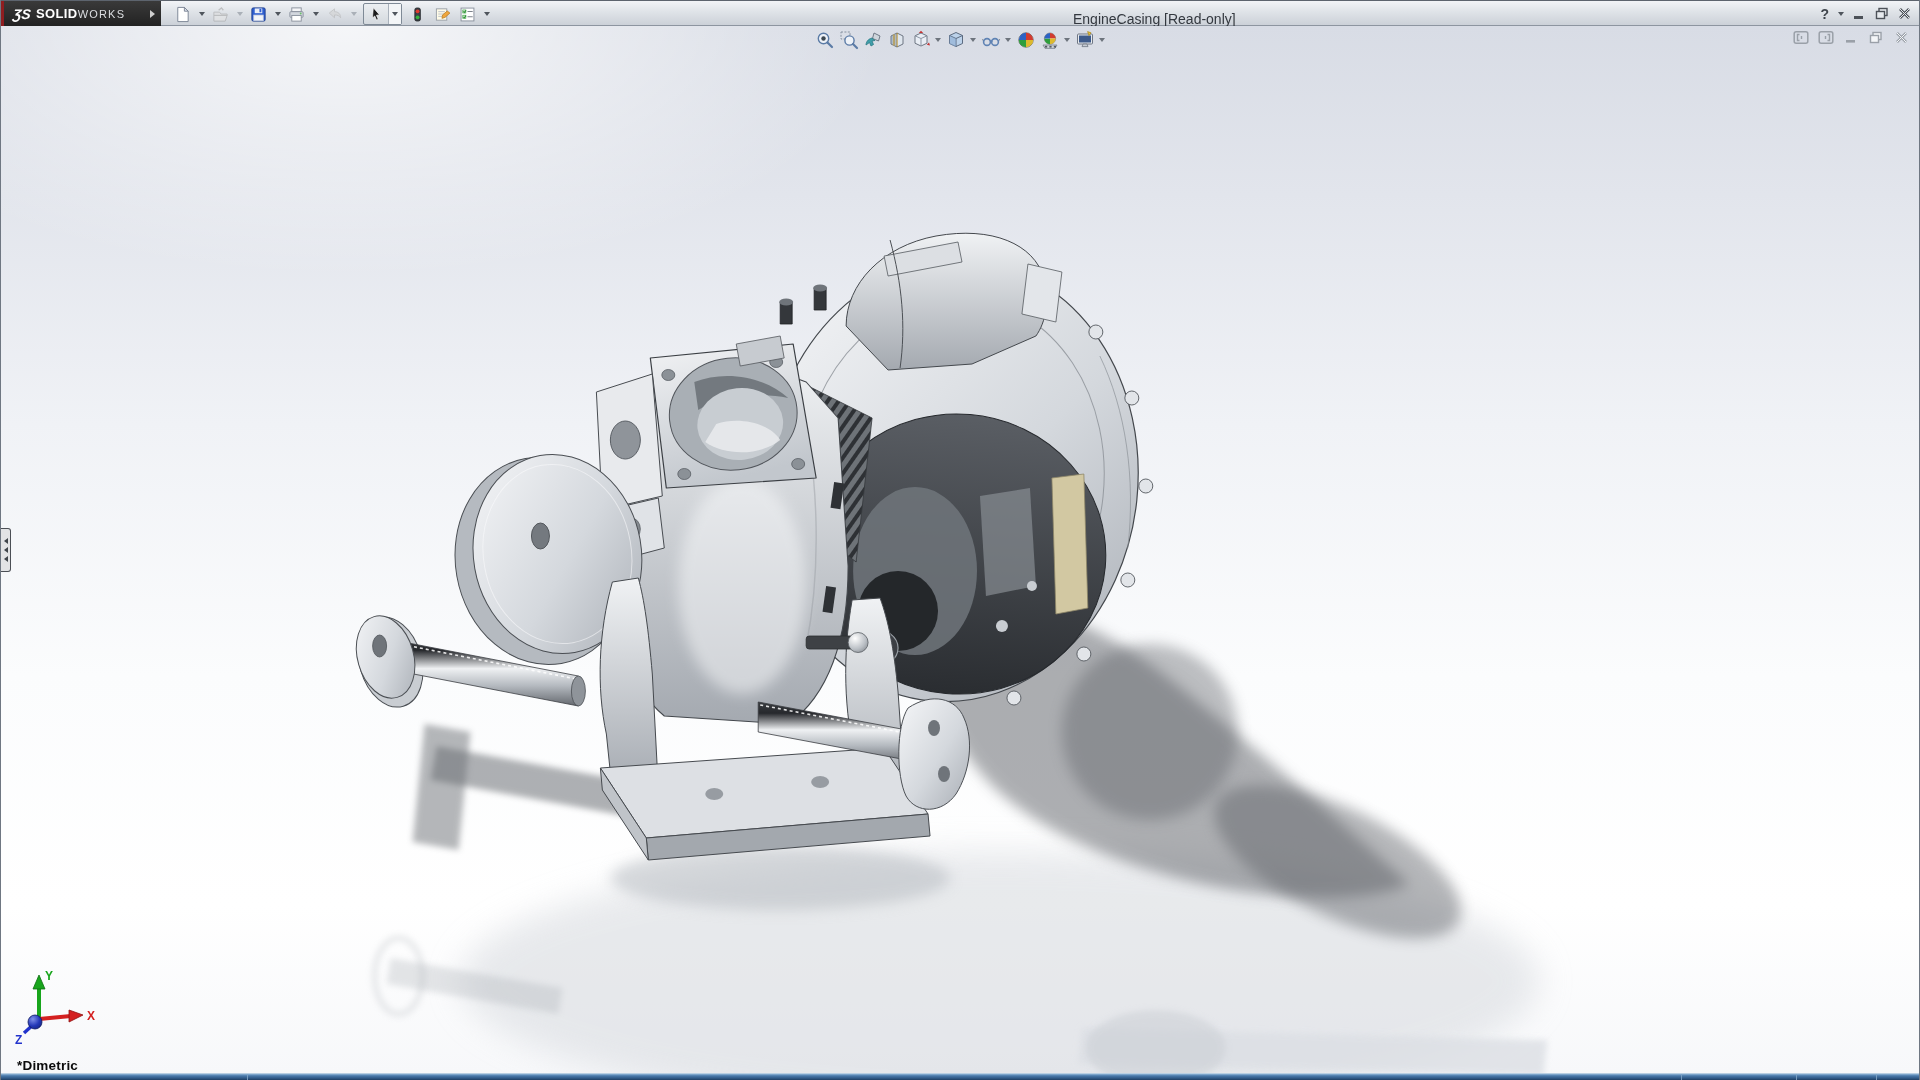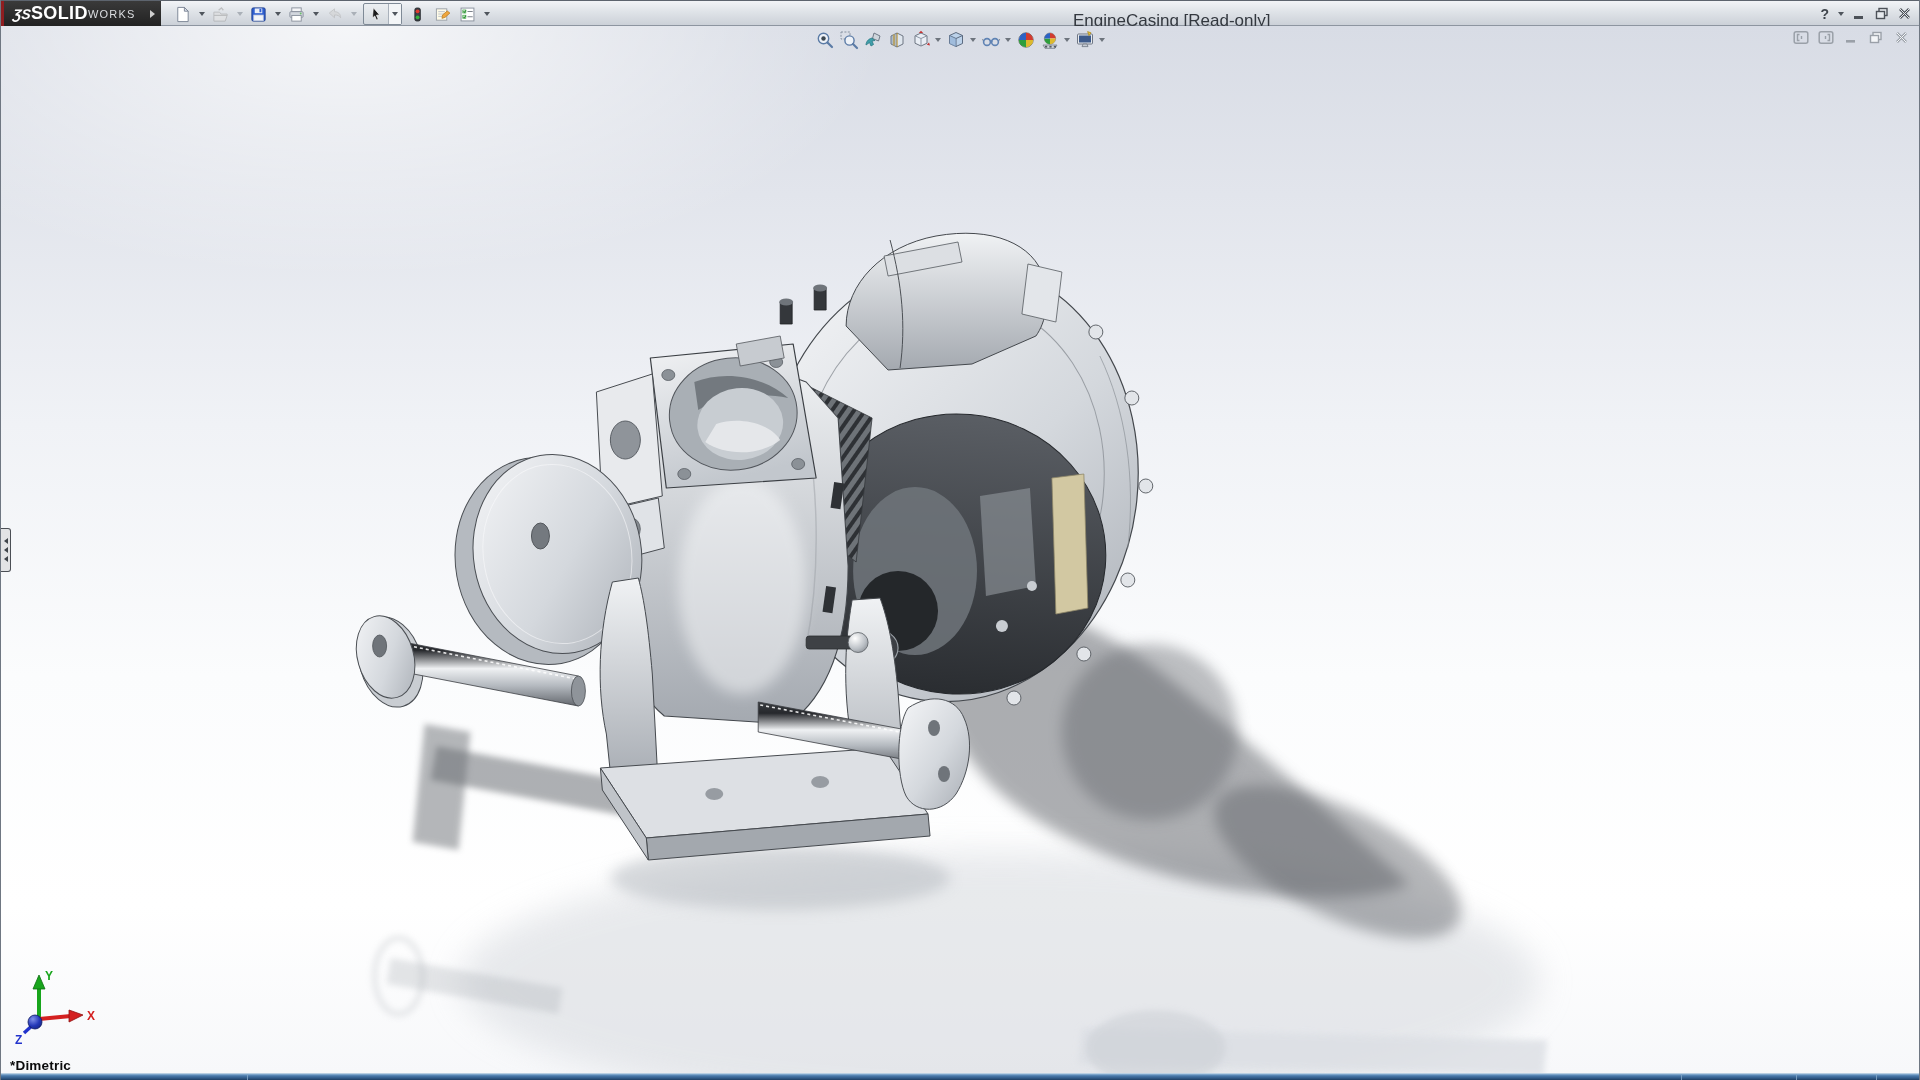--- a/index.html
+++ b/index.html
@@ -9,39 +9,39 @@
          border-left:1px solid #6f7782; border-right:1px solid #6f7782; background:#fff; }
 
   
   .titlebar { position:relative; height:26px;
     background:linear-gradient(180deg,#f2f4f7 0%,#dfe3e8 45%,#ccd1d8 100%);
     border-top:1px solid #5d646e; border-bottom:1px solid #8d95a0; }
   .logo-block { position:absolute; left:0; top:0; height:25px; width:160px;
     background:linear-gradient(180deg,#3a3a3a,#222); display:flex; align-items:center; }
   .logo-stripe { position:absolute; left:0; top:0; width:3px; height:100%; background:#8f1d20; }
   .logo-glyph { color:#fff; font-size:14px; font-weight:700; font-style:italic; margin-left:12px; transform:skewX(-6deg); }
-  .logo-bold  { color:#fff; font-size:18px; font-weight:700; letter-spacing:.4px; }
+  .logo-bold  { color:#fff; font-size:13px; font-weight:700; letter-spacing:.4px; margin-left:5px; }
   .logo-light { color:#dcdee1; font-size:11px; font-weight:400; letter-spacing:1.2px; }
   .logo-flyout { position:absolute; right:3px; top:5px; width:12px; height:15px;
     display:flex; align-items:center; justify-content:center; }
   .logo-flyout .tri-r { width:0;height:0;border-left:5px solid #cfcfcf;border-top:4px solid transparent;border-bottom:4px solid transparent; }
 
   .qa-toolbar { position:absolute; left:170px; top:1px; height:24px; display:flex; align-items:center; gap:2px; }
   .tb-btn { display:flex; align-items:center; justify-content:center; width:23px; height:22px; }
   .tb-dd  { width:11px; height:22px; display:flex; align-items:center; justify-content:center; }
   .tri-d  { width:0;height:0;border-top:4px solid #4f555d;border-left:3.5px solid transparent;border-right:3.5px solid transparent; }
   .tri-d.dis { border-top-color:#aab0b8; }
   .dimmed { opacity:.55; filter:grayscale(1); }
   .select-group { display:flex; align-items:stretch; height:22px; border:1px solid #7f8a96;
      background:linear-gradient(180deg,#eceff2,#d4d9de); border-radius:2px; margin:0 2px; }
   .select-main { width:24px; display:flex; align-items:center; justify-content:center; }
   .select-arrow { width:13px; border-left:1px solid #a9b1bb; background:#f3f5f7;
      display:flex; align-items:center; justify-content:center; }
 
-  .win-title { position:absolute; left:1072px; top:10px; font-size:17px; color:#33383f; white-space:nowrap; }
+  .win-title { position:absolute; left:1072px; top:10px; font-size:14px; color:#33383f; white-space:nowrap; }
 
   .win-controls { position:absolute; right:8px; top:0; height:25px; display:flex; align-items:center; gap:9px; }
   .wc { display:flex; align-items:center; justify-content:center; height:18px; }
   .help-q { font-size:14px; font-weight:700; color:#3f454c; }
 
   
   .viewport { position:absolute; left:0; top:26px; width:100%; height:1047px; overflow:hidden;
     background:
       radial-gradient(ellipse 900px 420px at 18% 0%, rgba(255,255,255,.75), rgba(255,255,255,0) 60%),
       linear-gradient(180deg,#d8dce5 0%,#e2e5ec 16%,#f0f2f6 38%,#fbfcfd 62%,#ffffff 84%,#f7f8fa 100%);
@@ -56,21 +56,21 @@
 
   .doc-controls { position:absolute; top:4px; right:10px; display:flex; align-items:center; gap:9px; }
   .dc { display:flex; align-items:center; justify-content:center; width:16px; height:15px; }
 
   .left-tab { position:absolute; left:0; top:502px; width:10px; height:44px;
     background:#e2e3e5; border:1px solid #4b4f55; border-left:none; border-radius:0 3px 3px 0;
     display:flex; flex-direction:column; align-items:center; justify-content:center; gap:3px; }
   .tri-l { width:0;height:0;border-right:4px solid #3f444a;border-top:3px solid transparent;border-bottom:3px solid transparent; }
 
   .triad { position:absolute; left:6px; bottom:26px; }
-  .orient-label { position:absolute; left:9px; bottom:0px; font-size:13.5px; font-weight:700; color:#0b0b0c; letter-spacing:.2px; }
+  .orient-label { position:absolute; left:16px; bottom:0px; font-size:13.5px; font-weight:700; color:#0b0b0c; letter-spacing:.2px; }
 
   
   .statusbar { position:absolute; left:0; bottom:0; width:100%; height:7px;
     background:linear-gradient(180deg,#8fb4d6 0%,#4a7aab 30%,#305a87 70%,#1f3f63 100%);
     border-top:1px solid #b9cfe2; }
   .status-sep { position:absolute; top:1px; bottom:0; width:1px; background:#7fa3c4; opacity:.9; }
 
   svg { display:block; }
 </style>
 </head>

